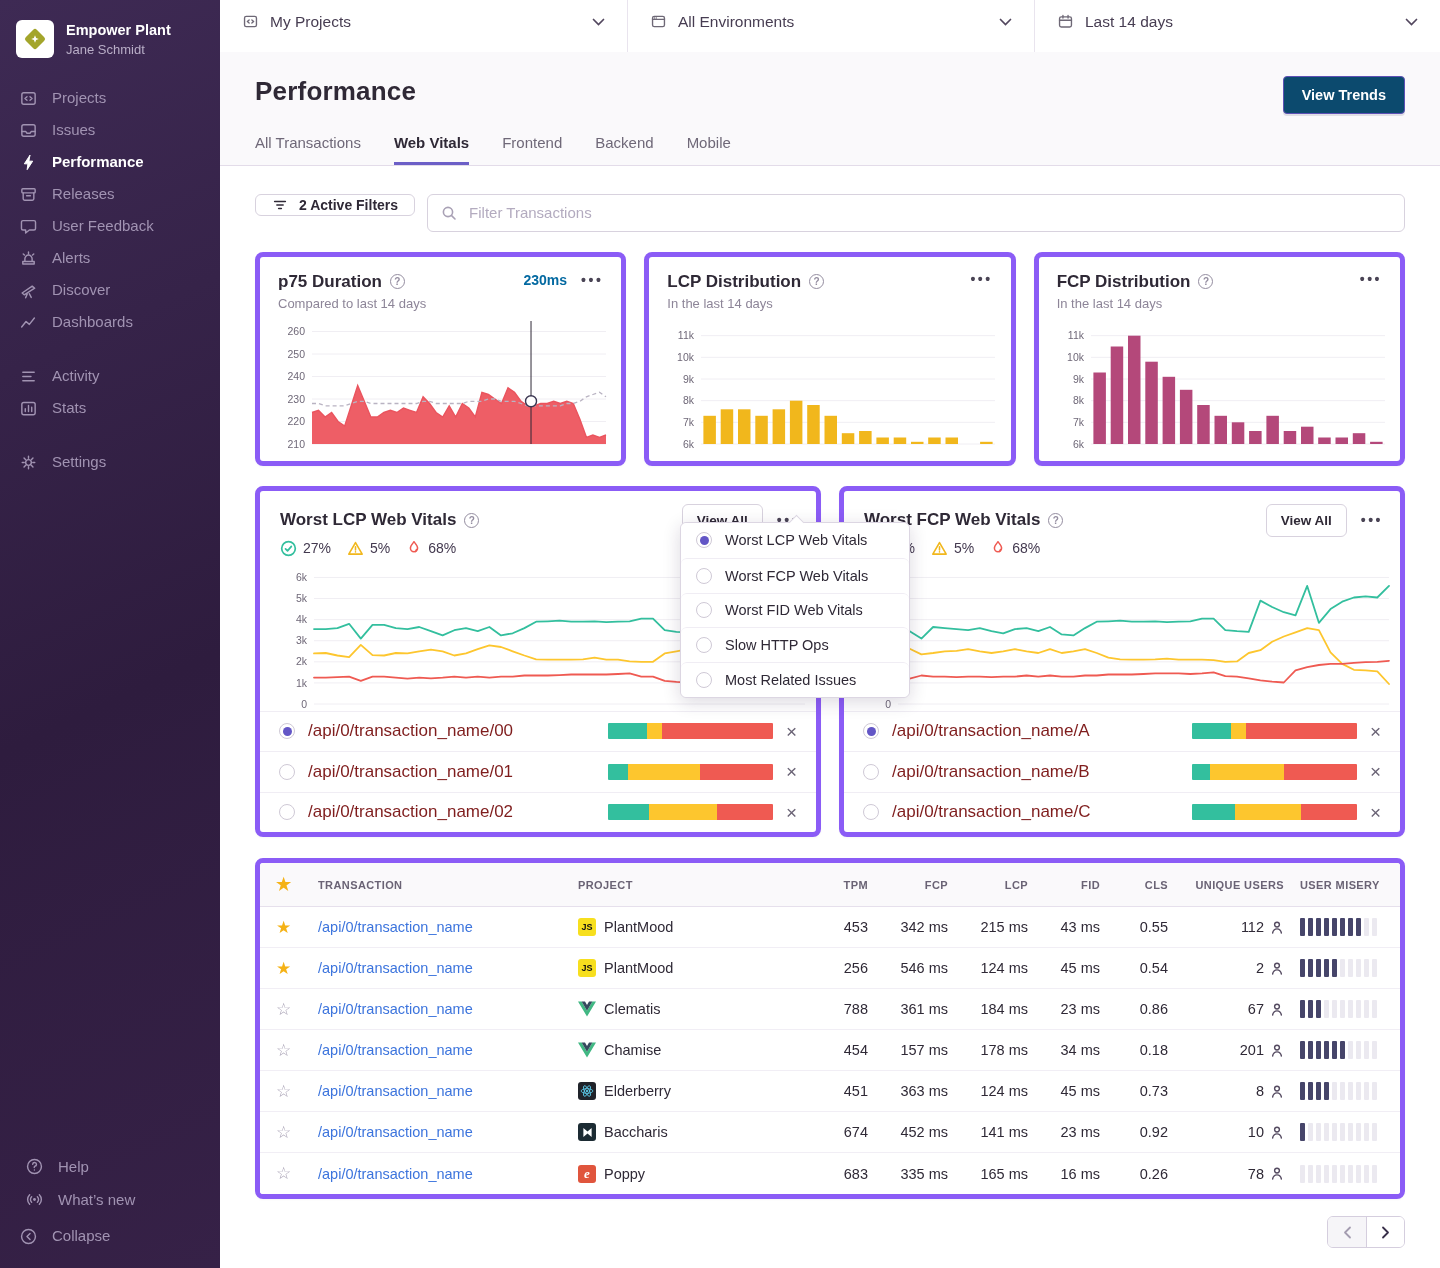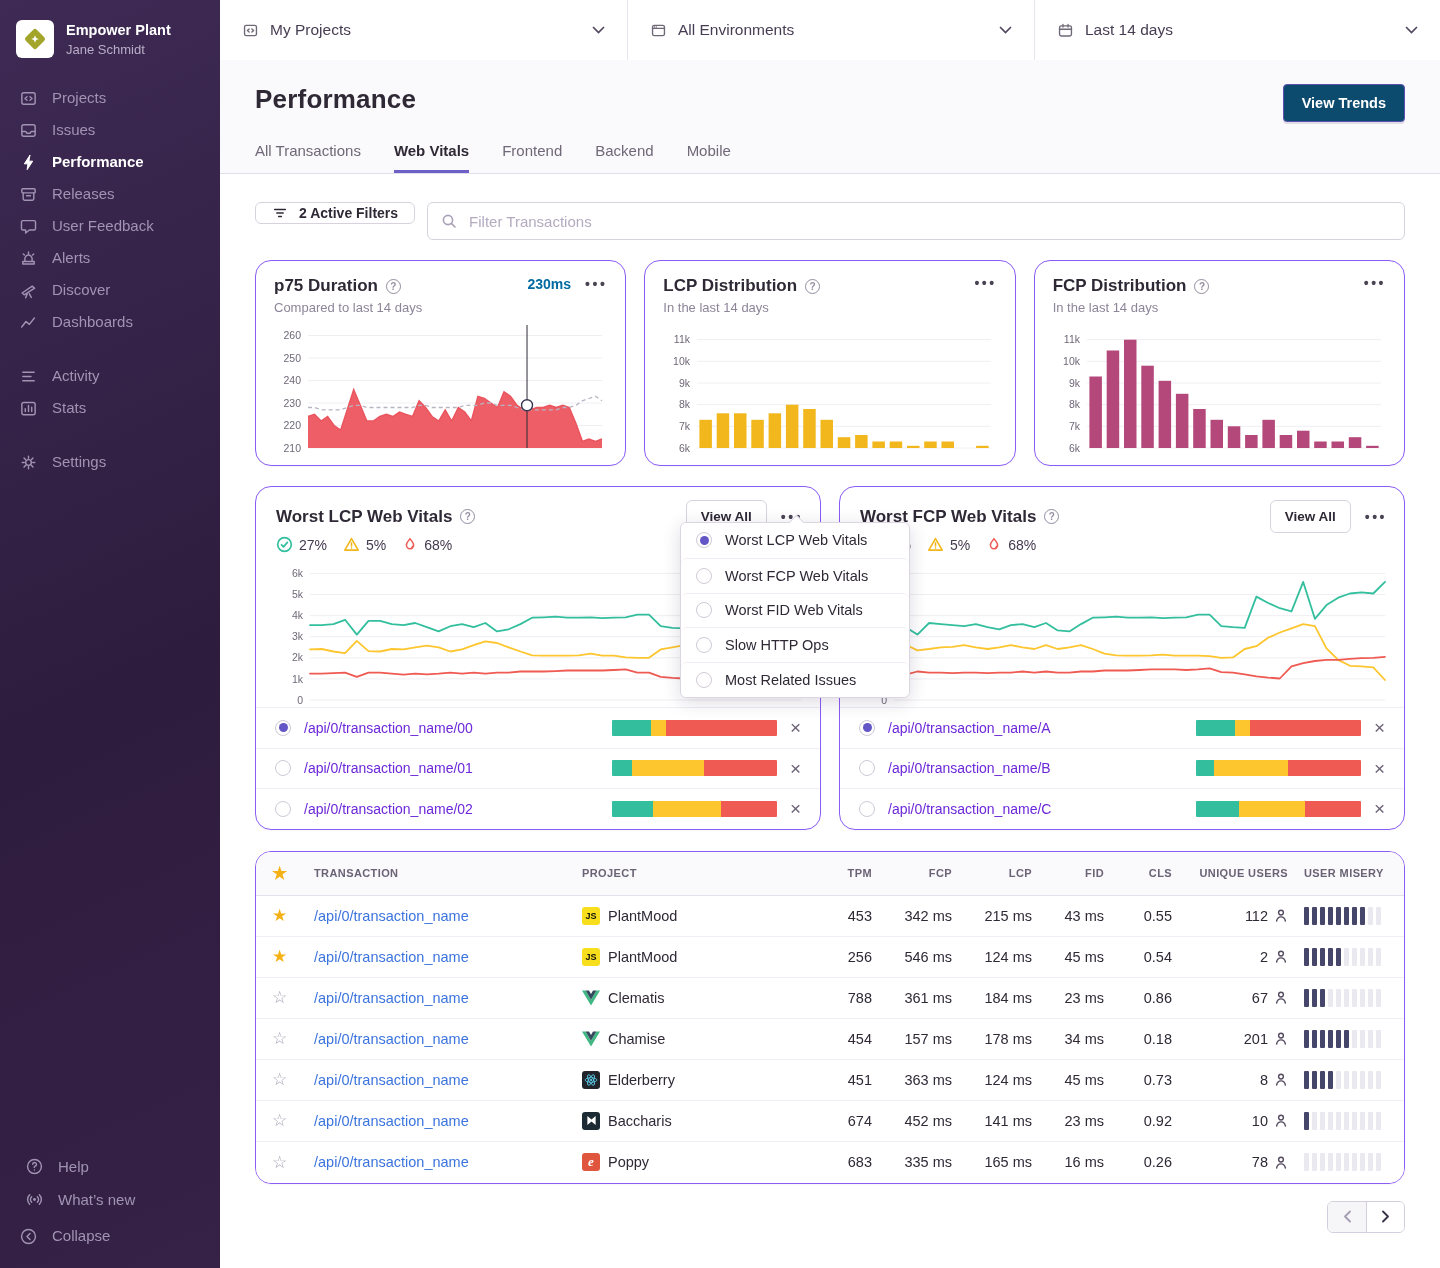--- a/index.html
+++ b/index.html
@@ -1,21 +1,21 @@
 <!DOCTYPE html>
 <html><head>
 <meta charset="utf-8">
 <style>
   * { box-sizing: border-box; }
   html,body { margin:0; padding:0; }
   body {
     width:1440px; height:1268px; position:relative; overflow:hidden;
     font-family:"Liberation Sans", sans-serif; background:#fff; color:#2f2936;
   }
-  .app { display:flex; width:100%; height:100%; }
+  .app { display:flex; width:100%; height:100%;align-items:flex-end; }
 
   
   .sidebar {
     width:220px; flex:0 0 220px; height:100%;
     background:linear-gradient(155deg,#3e2a54 0%,#2e1c3e 55%,#362147 100%);
     color:#a193b2; display:flex; flex-direction:column; padding:20px 0 16px;
   }
   .org { display:flex; gap:12px; padding:0 16px; align-items:center; margin-bottom:24px; cursor:pointer; }
   .logo { width:38px; height:38px; background:#fff; border-radius:6px; display:flex; align-items:center; justify-content:center; flex:0 0 38px; }
   .org-name { color:#fff; font-weight:700; font-size:14.5px; line-height:1.25; }
@@ -49,41 +49,41 @@
 
   .content { flex:1; padding:28px 35px 0; position:relative; background:#fff; min-height:0; }
 
   .filter-row { display:flex; gap:12px; }
   .btn-filters { display:flex; align-items:center; gap:11px; border:1px solid #d8d2de; border-radius:6px; background:#fff; padding:0 16px; height:22px; font-weight:700; font-size:14px; color:#2f2936; cursor:pointer; font-family:inherit; }
   .search { flex:1; display:flex; align-items:center; gap:10px; border:1px solid #d8d2de; border-radius:6px; height:38px; padding:0 13px; background:#fff; }
   .search svg { color:#a9a1b5; }
   .search input { border:none; outline:none; flex:1; font-size:15px; color:#2f2936; font-family:inherit; background:transparent; }
   .search input::placeholder { color:#b3abbf; }
 
-  .card { border:1px solid #8b5cf6; border-radius:16px; background:#fff; box-shadow:0 1px 2px rgba(60,40,80,.04); }
+  .card { border:5px solid #8b5cf6; border-radius:8px; background:#fff; box-shadow:0 1px 2px rgba(60,40,80,.04); }
 
   .cards-row { display:flex; gap:18px; margin-top:20px; }
   .mini-card { flex:1; padding:15px 18px 10px; min-width:0; }
   .mini-head { display:flex; align-items:flex-start; justify-content:space-between; }
   .card-title { font-size:17px; font-weight:600; color:#2f2936; display:flex; align-items:center; gap:8px; }
   .q-icon { width:15px; height:15px; border:1.4px solid #948da0; border-radius:50%; color:#948da0; font-size:10px; display:inline-flex; align-items:center; justify-content:center; font-weight:700; flex:0 0 15px; }
   .head-right { display:flex; align-items:center; gap:14px; }
   .p75-value { color:#0369a1; font-size:14px; font-weight:600; }
   .menu-dots { color:#4a4455; font-weight:700; letter-spacing:2.5px; font-size:14px; cursor:pointer; line-height:1; }
   .card-sub { font-size:13px; color:#8d8598; margin-top:4px; }
   svg.chart { display:block; margin-top:8px; }
 
   .worst-row { display:flex; gap:18px; margin-top:20px; }
   .worst-card { flex:1; padding:13px 0 0; min-width:0; }
   .worst-head { display:flex; align-items:center; justify-content:space-between; padding:0 17px 0 20px; }
   .view-all { border:1px solid #d8d2de; border-radius:6px; background:#fff; font-weight:700; font-size:13.5px; color:#2f2936; padding:8px 14px; cursor:pointer; font-family:inherit; }
   .worst-stats { display:flex; gap:16px; padding:3px 20px 0; font-size:14px; color:#43394f; align-items:center; }
   .stat { display:flex; align-items:center; gap:6px; }
   .v-row { display:flex; align-items:center; gap:13px; height:40.5px; padding:0 19px; border-top:1px solid #f0edf4; }
-  .v-link { color:#6d28d9; font-size:14px; flex:1; cursor:pointer; white-space:nowrap; overflow:hidden; }
+  .v-link { color:#7f1d1d; font-size:17px; flex:1; cursor:pointer; white-space:nowrap; overflow:hidden; }
   .stack-bar { width:165px; height:16px; display:flex; overflow:hidden; border-radius:1px; flex:0 0 165px; }
   .x-close { color:#6b6476; font-size:19px; line-height:1; cursor:pointer; font-weight:400; }
   .radio { width:16px; height:16px; border:1px solid #cfc9d6; border-radius:50%; position:relative; background:#fff; flex:0 0 16px; cursor:pointer; }
   .radio.sel::after { content:""; position:absolute; inset:2.5px; background:#6356c6; border-radius:50%; }
 
   
   .table-card { margin-top:21px; overflow:hidden; }
   .t-grid { display:grid; grid-template-columns:42px minmax(0,1fr) 228px 62px 80px 80px 72px 68px 116px 102px; align-items:center; padding:0 14px 0 16px; }
   .t-head { background:#faf9fb; border-bottom:1px solid #e6e0ec; height:44px; font-size:11px; font-weight:700; color:#6a6375; letter-spacing:.4px; }
   .t-row { height:41px; border-bottom:1px solid #f1eef5; font-size:14.5px; color:#2f2936; background:#fff; }

